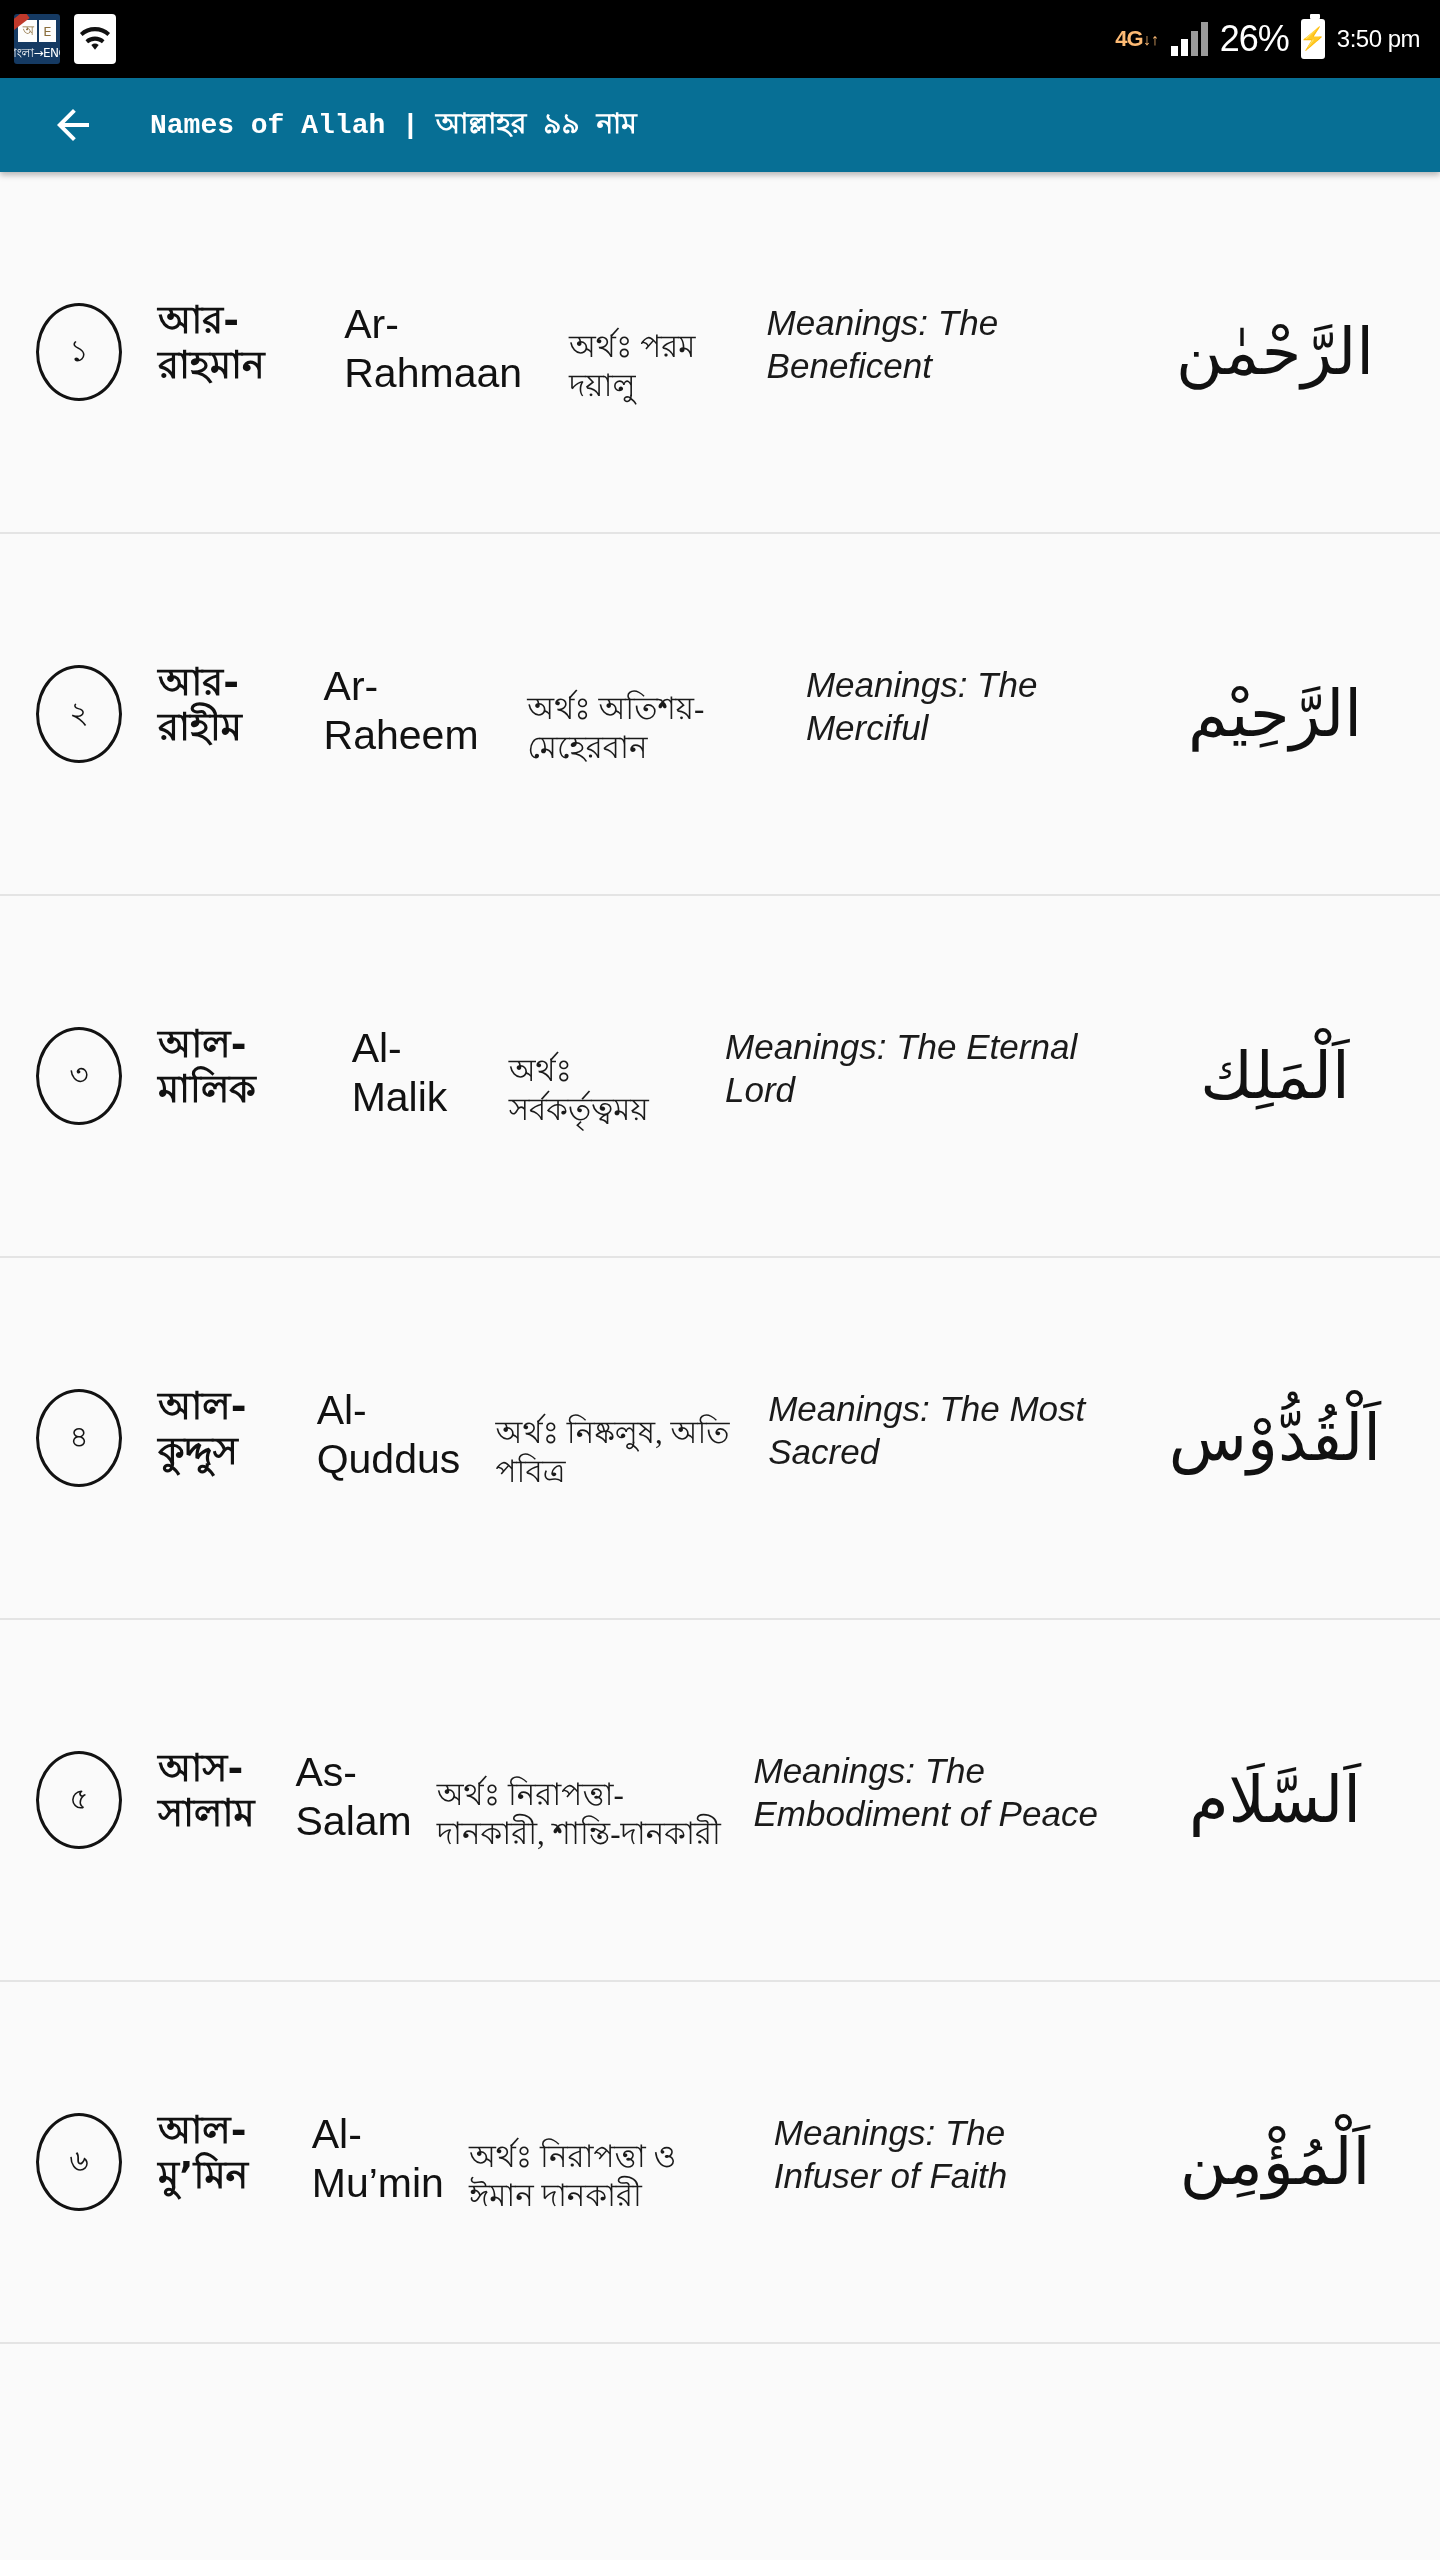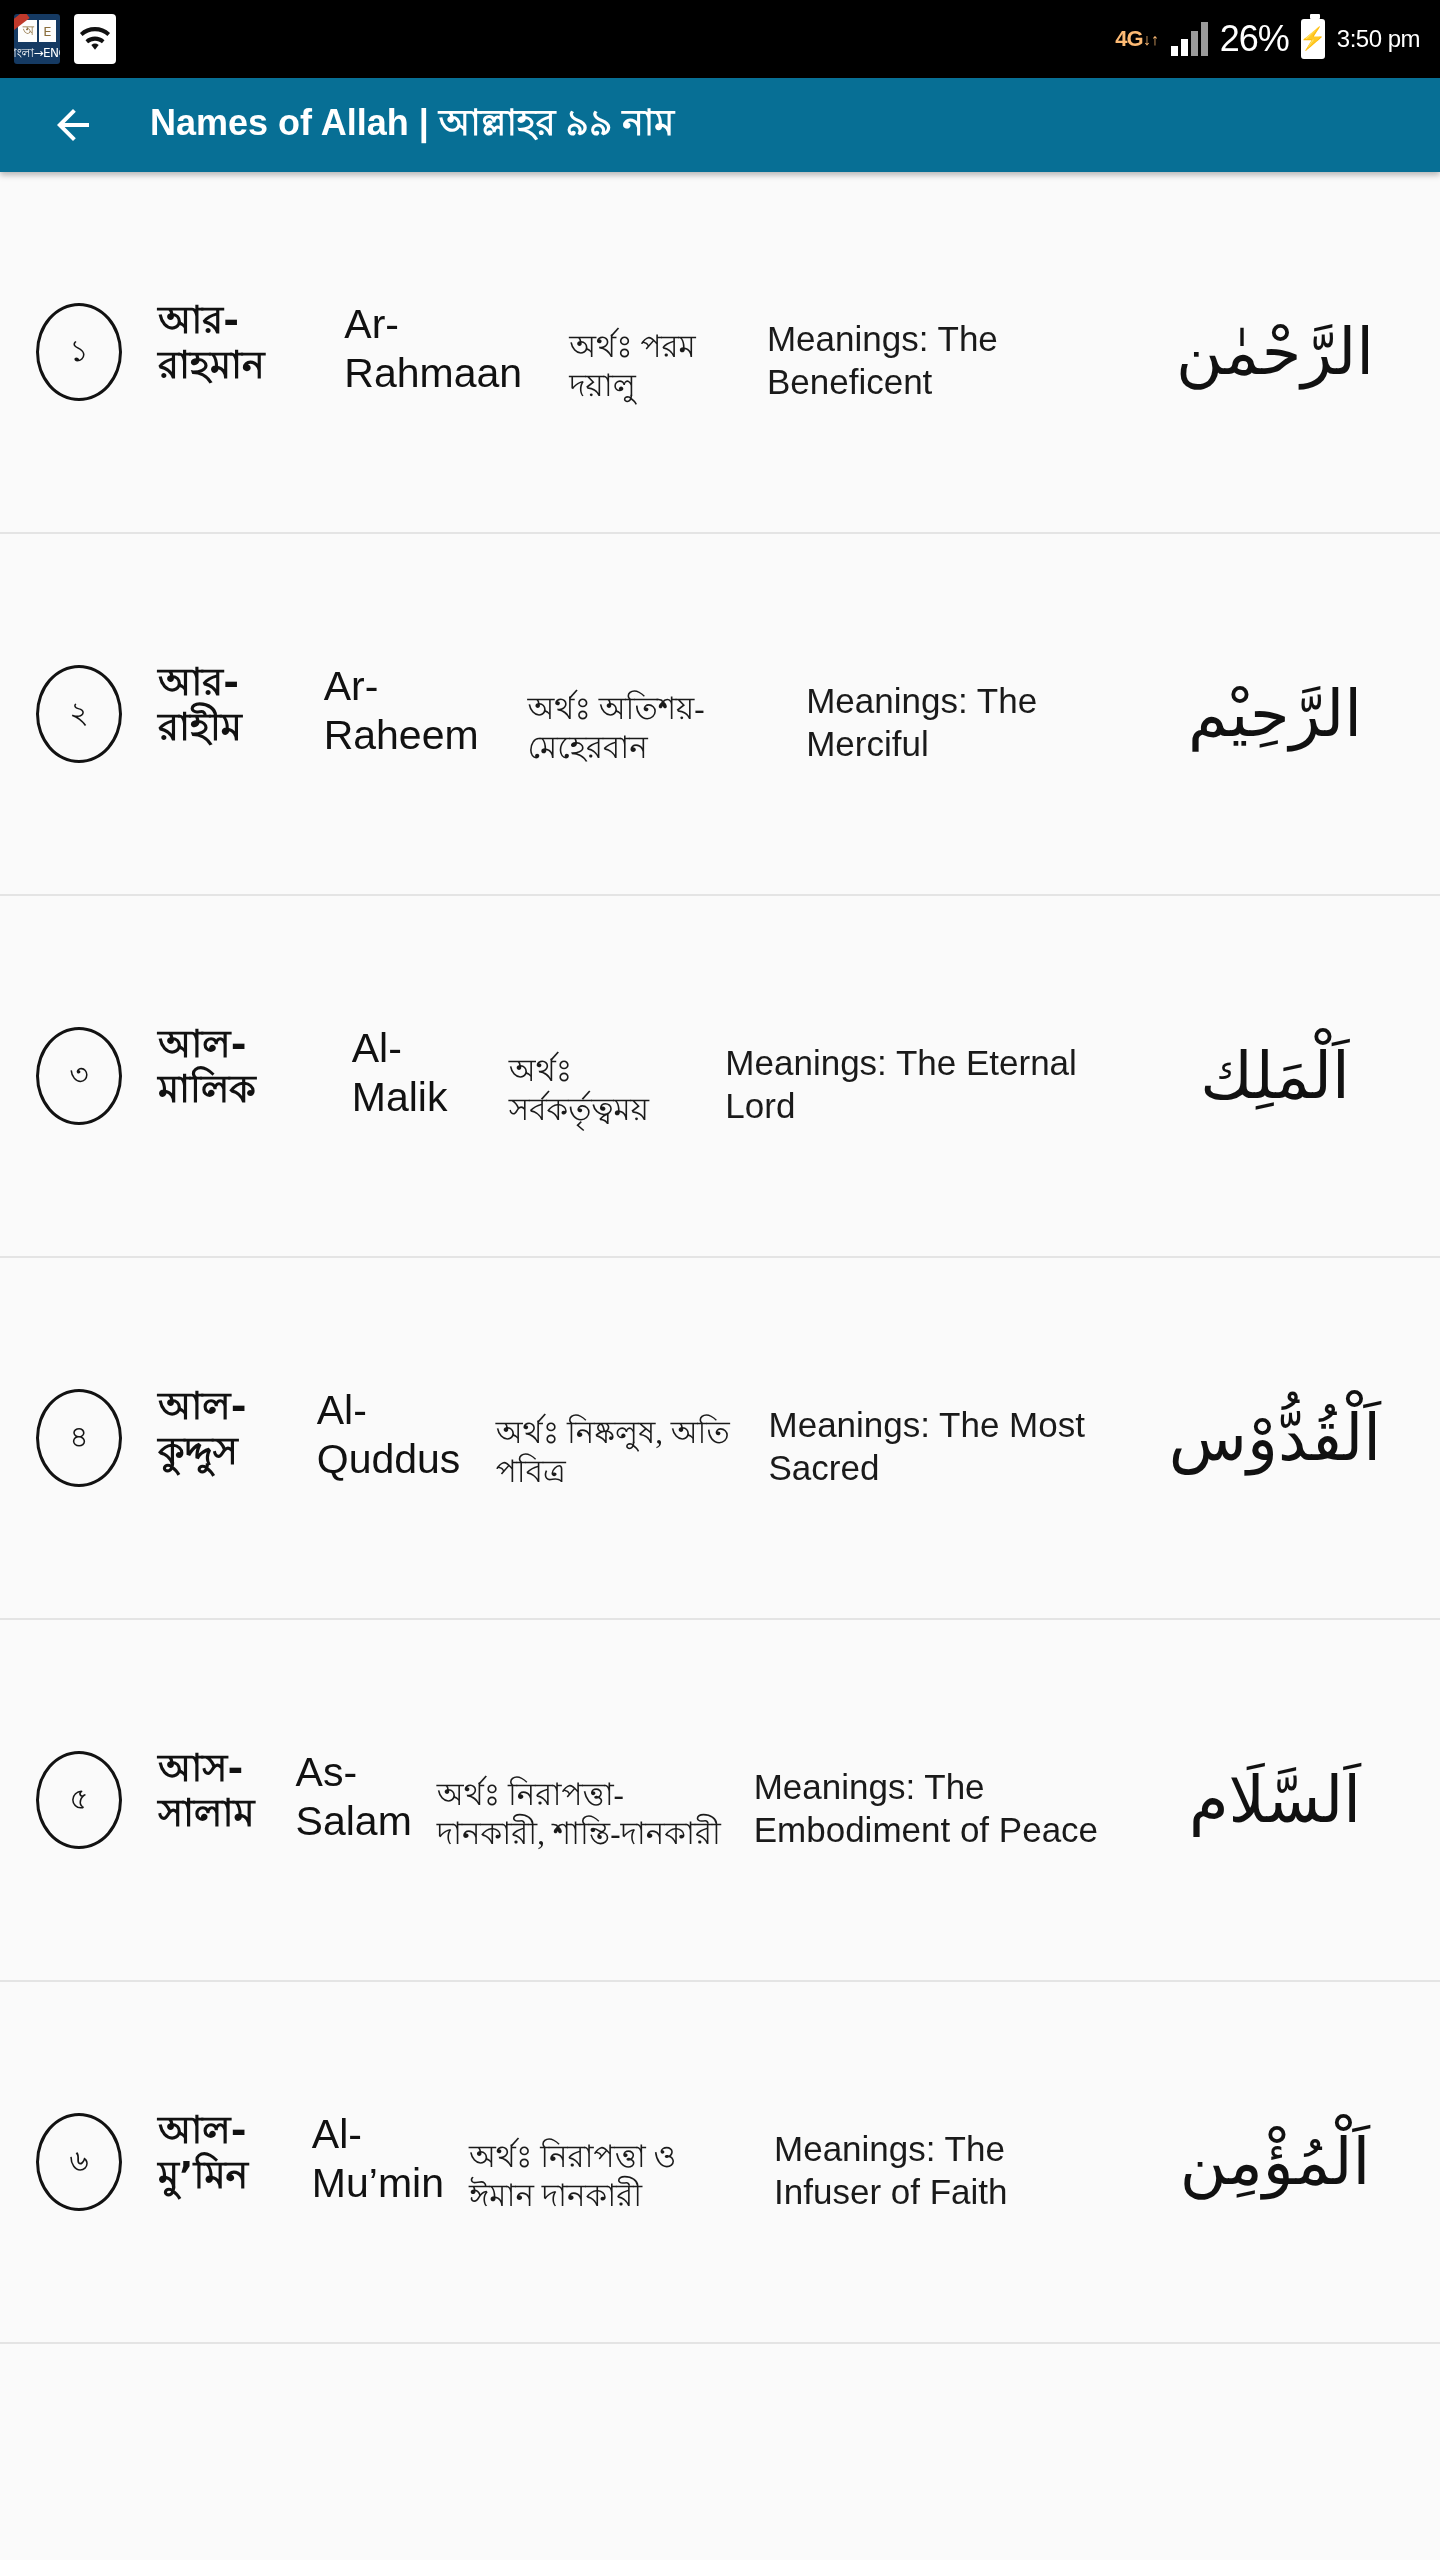--- a/index.html
+++ b/index.html
@@ -103,25 +103,25 @@
   }
   #back-button{
     width:62px;height:62px;
     display:flex;align-items:center;justify-content:center;
     flex:0 0 auto;
     cursor:pointer;
   }
   #back-button svg{ width:48px; height:48px; }
   #app-title{
     color:#ffffff;
-    font-size:36px;
+    font-size:28px;
     font-weight:700;
     margin-left:46px;
     white-space:nowrap;
-    font-family:Liberation Sans, sans-serif;
+    font-family:Liberation Mono, monospace;
   }
 
   
   #names-list{
     background:#fafafa;
     height:2388px;
     overflow:hidden;
   }
   .name-row{
     position:relative;
@@ -173,21 +173,22 @@
     font-size:31px;
     color:#1a1a1a;
     line-height:1.25;
     margin-top:30px;
     font-family:Liberation Serif, serif;
   }
   .meaning-en{
     font-size:35px;
     color:#1a1a1a;
     line-height:1.22;
-    margin-top:20px;
+    margin-top:4px;
+    font-style:italic;
   }
   .row-arabic{
     flex:0 0 auto;
     width:310px;
     display:flex;
     align-items:center;
     justify-content:center;
     padding-right:20px;
   }
   .arabic-word{

